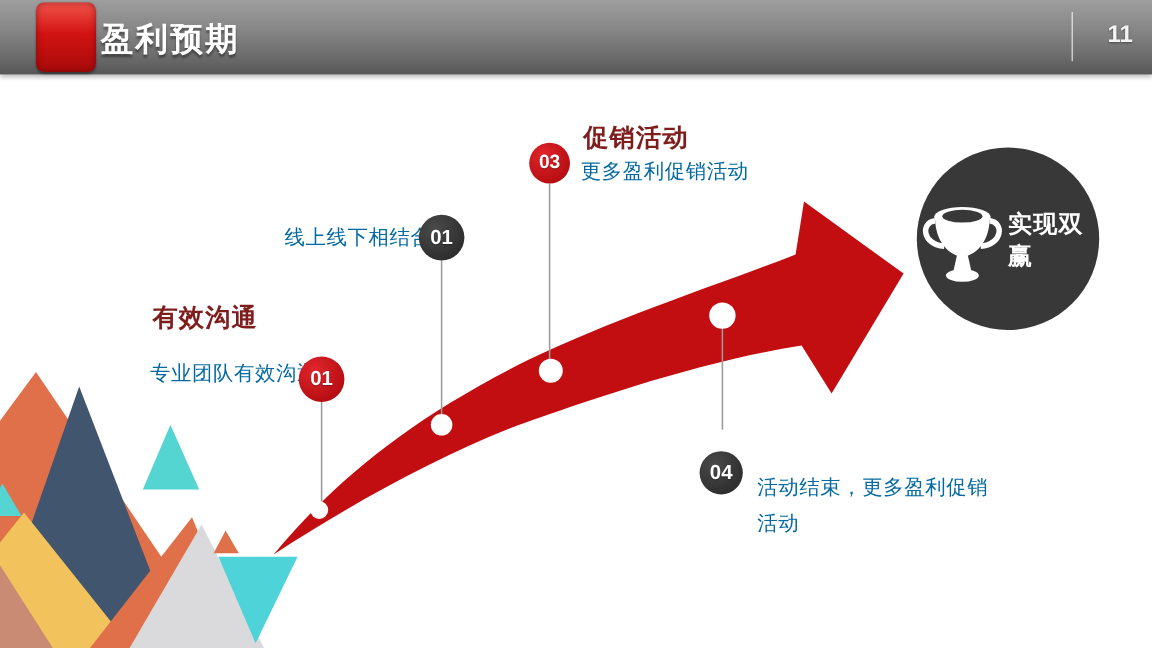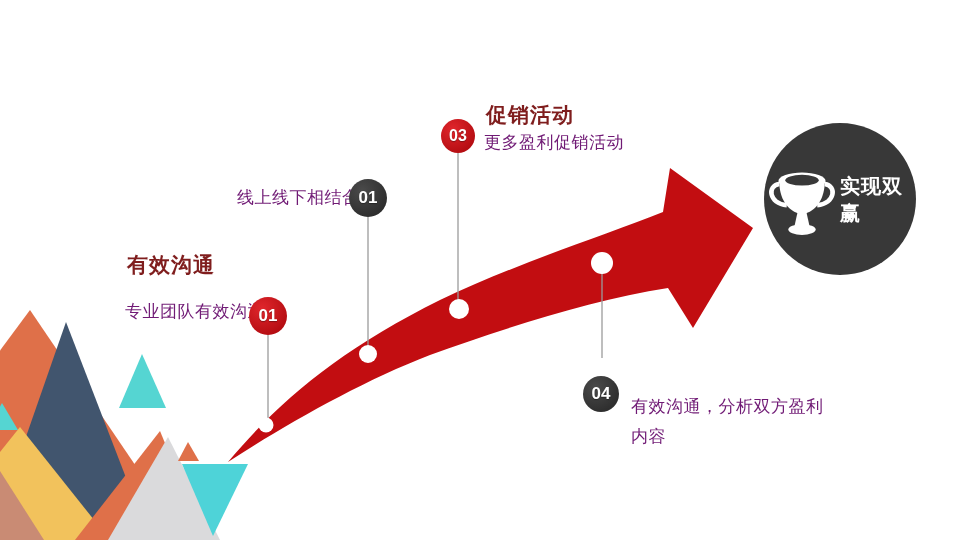--- a/index.html
+++ b/index.html
@@ -28,21 +28,21 @@
     background:rgba(255,255,255,.8);
   }
   .page-num{
     position:absolute;right:16px;top:18px;font-size:20px;font-weight:bold;color:#f3f3f3;
     text-shadow:0 1px 2px rgba(0,0,0,.4);
   }
   
   .overlay{position:absolute;left:0;top:0;width:960px;height:540px;}
   
   .step-title{position:absolute;margin:0;font-size:21px;font-weight:bold;color:#7f1d1d;letter-spacing:1px;white-space:nowrap;}
-  .step-desc{position:absolute;margin:0;font-size:17px;color:#701a75;letter-spacing:.5px;}
+  .step-desc{position:absolute;margin:0;font-size:17px;color:#0369a1;letter-spacing:.5px;}
   .badge{
     position:absolute;border-radius:50%;color:#fff;font-weight:bold;font-size:17px;
     display:flex;align-items:center;justify-content:center;
     text-shadow:0 1px 1px rgba(0,0,0,.35);
   }
   .badge.red{background:radial-gradient(circle at 35% 30%,#e0262c,#b50d12 75%);}
   .badge.dark{background:radial-gradient(circle at 35% 30%,#4a4a4a,#2e2e2e 75%);}
   .b1{left:249px;top:297px;width:38px;height:38px;}
   .b2{left:349px;top:179px;width:38px;height:38px;}
   .b3{left:441px;top:119px;width:34px;height:34px;font-size:16px;}
@@ -57,20 +57,26 @@
     background:#383838;display:flex;flex-direction:row;align-items:center;
   }
   .goal svg{margin-top:14px;}
   .goal-label{font-size:20px;font-weight:bold;color:#ffffff;letter-spacing:1px;margin-top:2px;}
 </style>
 </head>
 <body>
 
 <div class="slide">
 
+  <div class="titlebar">
+    <div class="ribbon"></div>
+    <h1 class="slide-title">盈利预期</h1>
+    <div class="hdr-divider"></div>
+    <div class="page-num">11</div>
+  </div>
 
   <svg class="overlay" viewBox="0 0 960 540">
 
     <polygon points="30,310 -140,540 186,540" fill="#df7049"></polygon>
     <polygon points="66,322 -10,540 150,540" fill="#41556e"></polygon>
     <polygon points="2,403 18,430 -14,430" fill="#55d5d2"></polygon>
     <polygon points="142,354 166,408 119,408" fill="#55d5d2"></polygon>
     <polygon points="20,427 -70,540 110,540" fill="#f2c25c"></polygon>
     <polygon points="0,471 44,540 -40,540" fill="#c98b74"></polygon>
     <polygon points="160,431 75,540 205,540" fill="#df7049"></polygon>
@@ -104,21 +110,21 @@
   <p class="step-desc d1">专业团队有效沟通。</p>
   <div class="badge red b1">01</div>
 
   <p class="step-desc d2">线上线下相结合</p>
   <div class="badge dark b2">01</div>
 
   <h2 class="step-title t3">促销活动</h2>
   <p class="step-desc d3">更多盈利促销活动</p>
   <div class="badge red b3">03</div>
 
-  <p class="step-desc d4">有效沟通，分析双方盈利内容</p>
+  <p class="step-desc d4">活动结束，更多盈利促销活动</p>
   <div class="badge dark b4">04</div>
 
   <div class="goal">
     <svg width="84" height="76" viewBox="0 0 100 90">
       <g fill="none" stroke="#ffffff" stroke-width="6">
         <path d="M20,16 C4,18 6,42 30,44"></path>
         <path d="M80,16 C96,18 94,42 70,44"></path>
       </g>
       <path d="M20,12 C20,34 30,52 50,56 C70,52 80,34 80,12 Z" fill="#ffffff"></path>
       <ellipse cx="50" cy="12" rx="31" ry="11" fill="#ffffff"></ellipse>

